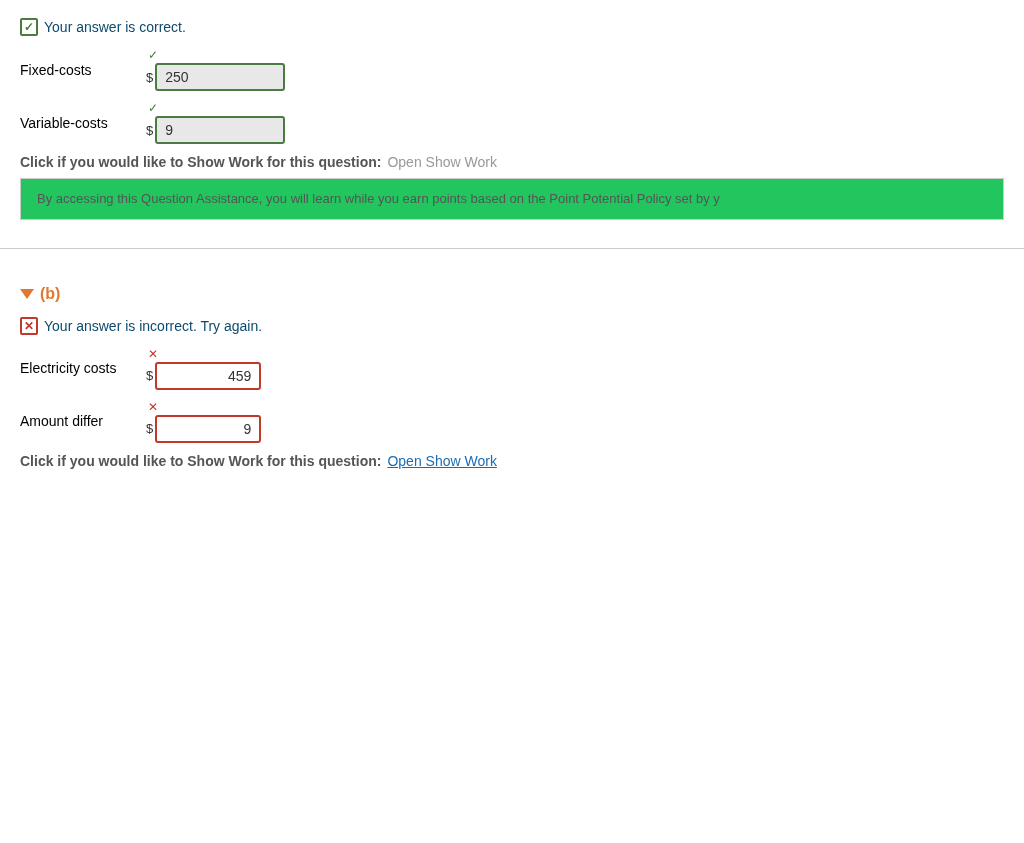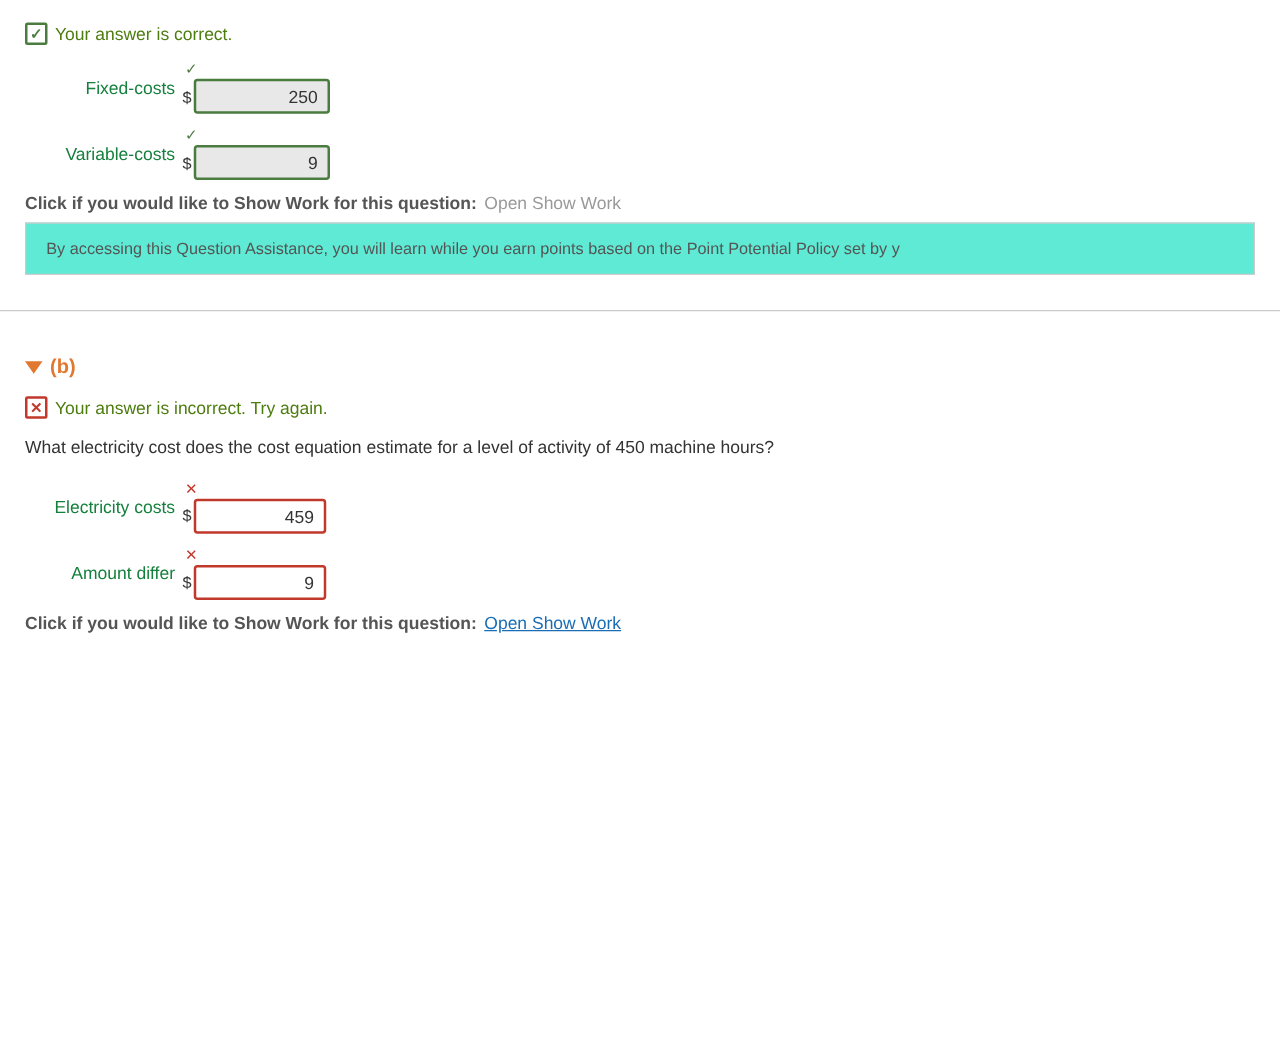--- a/index.html
+++ b/index.html
@@ -46,41 +46,40 @@
       border: 2px solid #c0392b;
       border-radius: 2px;
       background: #fff;
       color: #c0392b;
       font-size: 12px;
       font-weight: bold;
     }
 
     .answer-correct {
       font-size: 14px;
-      color: #4d7c0f;
+      color: #0c4a6e;
     }
 
     .question-text {
       margin-bottom: 16px;
       font-size: 14px;
       line-height: 1.5;
     }
 
     .field-row {
       display: flex;
       align-items: center;
       margin-bottom: 10px;
       gap: 6px;
     }
 
     .field-label {
       width: 120px;
       font-size: 14px;
-      color: #15803d;
-      text-align: right;
+      color: #000000;
     }
 
     .field-wrapper {
       display: flex;
       flex-direction: column;
       align-items: flex-start;
     }
 
     .check-small {
       color: #4a7c3f;
@@ -106,22 +105,21 @@
       font-size: 13px;
       color: #333;
     }
 
     .input-correct {
       border: 2px solid #4a7c3f;
       border-radius: 3px;
       background: #e8e8e8;
       padding: 4px 8px;
       font-size: 14px;
-      text-align: right;
-      width: 109px;
+      width: 130px;
       color: #333;
       outline: none;
     }
 
     .input-incorrect {
       border: 2px solid #c0392b;
       border-radius: 3px;
       background: #fff;
       padding: 4px 8px;
       font-size: 14px;
@@ -153,21 +151,21 @@
 
     .open-show-work-blue {
       font-size: 14px;
       color: #1a6db5;
       text-decoration: underline;
       cursor: pointer;
     }
 
     .info-bar {
       border: 1px solid #ccc;
-      background: #5eead4;
+      background: #22c55e;
       padding: 10px 16px;
       margin: 8px 0 0 0;
       font-size: 13px;
       color: #555;
       line-height: 1.5;
     }
 
     .divider {
       border: none;
       border-top: 1px solid #ccc;
@@ -247,21 +245,20 @@
   <div class="section-b-header">
     <span class="triangle-orange"></span>
     <span class="section-b-label">(b)</span>
   </div>
 
   <div class="answer-status">
     <span class="x-icon">✕</span>
     <span class="answer-correct">Your answer is incorrect.  Try again.</span>
   </div>
 
-  <div class="question-text">What electricity cost does the cost equation estimate for a level of activity of 450 machine hours?</div>
 
   <div class="field-row">
     <span class="field-label">Electricity costs</span>
     <div class="field-wrapper">
       <span class="x-small">✕</span>
       <div class="dollar-input-wrapper">
         <span class="dollar-sign">$</span>
         <input class="input-incorrect" type="text" value="459" style="">
       </div>
     </div>

